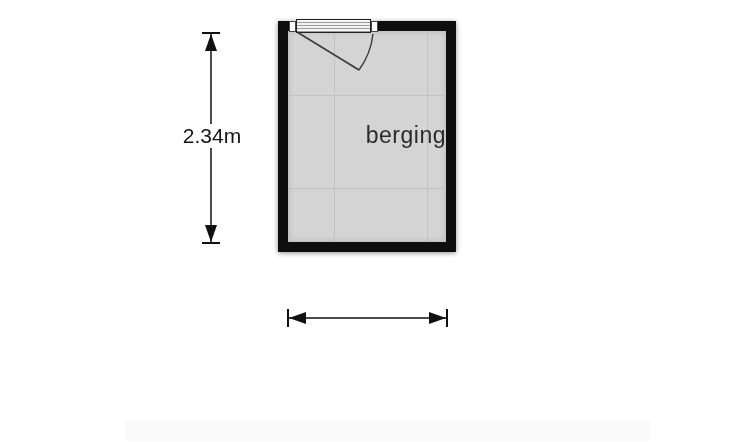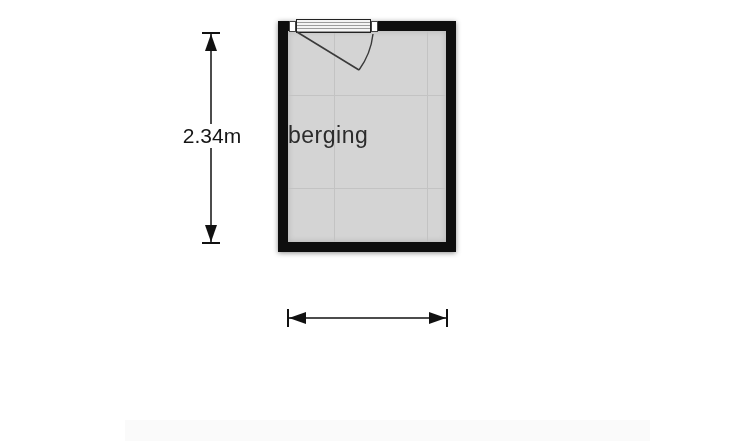--- a/index.html
+++ b/index.html
@@ -33,21 +33,21 @@
   .grid-h { height: 1px; left: 0; width: 100%; }
   .grid-v1 { left: 46px; }
   .grid-v2 { left: 139px; }
   .grid-h1 { top: 64px; }
   .grid-h2 { top: 157px; }
 
   .room-label {
     position: absolute;
     left: 0; right: 0;
     top: 91px;
-    text-align: left;
+    text-align: right;
     font-size: 23px;
     color: #2b2b2b;
     letter-spacing: 0.5px;
   }
 
   
   .door-opening {
     position: absolute;
     left: 289px; top: 21px;
     width: 89px; height: 11px;

